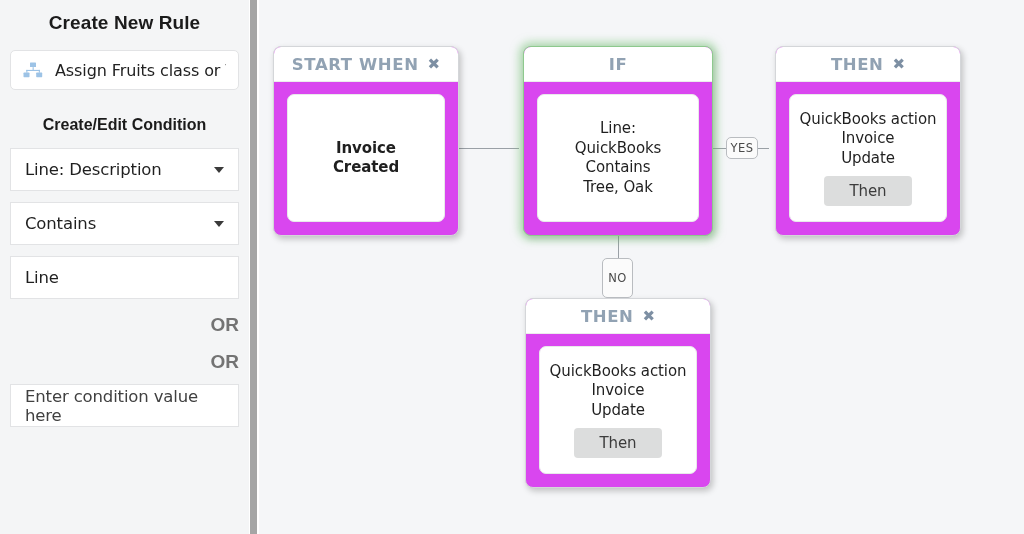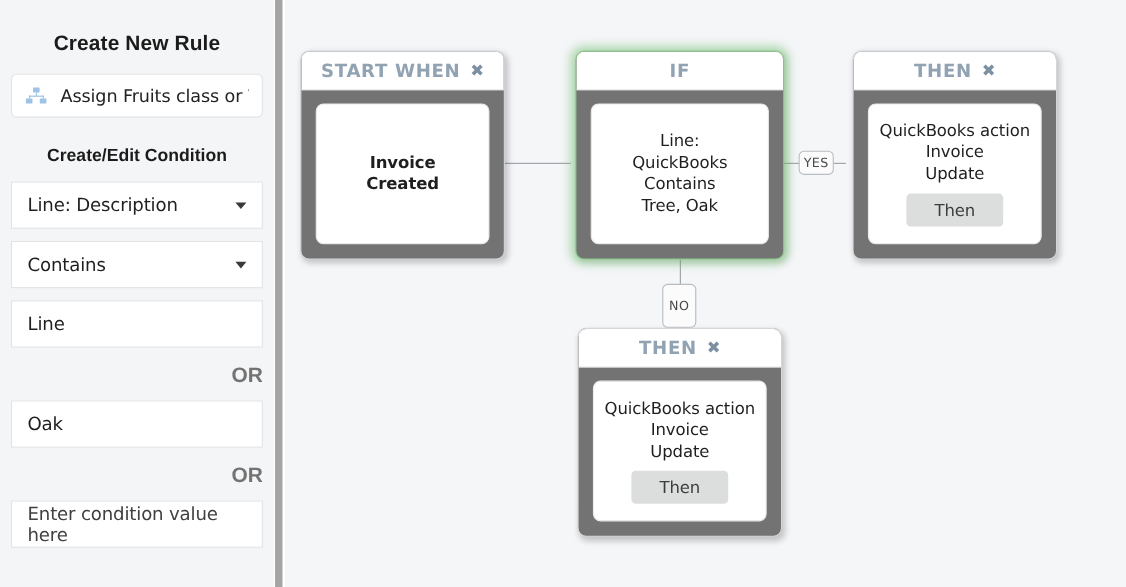--- a/index.html
+++ b/index.html
@@ -26,21 +26,21 @@
   .sidebar {
     position: relative;
     width: 249px;
     height: 534px;
     background: #f4f5f6;
     box-sizing: border-box;
     overflow: hidden;
     flex: 0 0 249px;
   }
   .sidebar-inner {
-    padding: 17px 10px;
+    padding: 0 10px;
   }
   .panel-title {
     text-align: center;
     font-size: 19px;
     font-weight: bold;
     color: #1b1b1b;
     letter-spacing: 0.1px;
     padding: 12px 0 16px 0;
     margin: 0;
     font-family: "Liberation Sans", sans-serif;
@@ -188,21 +188,21 @@
     display: flex;
     align-items: center;
     justify-content: center;
     box-sizing: border-box;
   }
 
   
   .node {
     position: absolute;
     box-sizing: border-box;
-    background: #737373;
+    background: #d946ef;
     border: 1px solid #d4d6d9;
     border-radius: 8px;
     box-shadow: 2px 3px 6px rgba(0,0,0,0.22);
     z-index: 3;
     display: flex;
     flex-direction: column;
     overflow: hidden;
   }
   .node.highlight {
     border: 1px solid #8ec98e;
@@ -306,23 +306,20 @@
         <span class="fval">Contains</span>
         <span class="caret"></span>
       </div>
 
       <div class="field">
         <span class="fval">Line</span>
       </div>
 
       <div class="or-label">OR</div>
 
-      <div class="field">
-        <span class="fval">Oak</span>
-      </div>
 
       <div class="or-label">OR</div>
 
       <div class="field">
         <span class="fval placeholder">Enter condition value here</span>
       </div>
 
     </div>
   </div>
 

